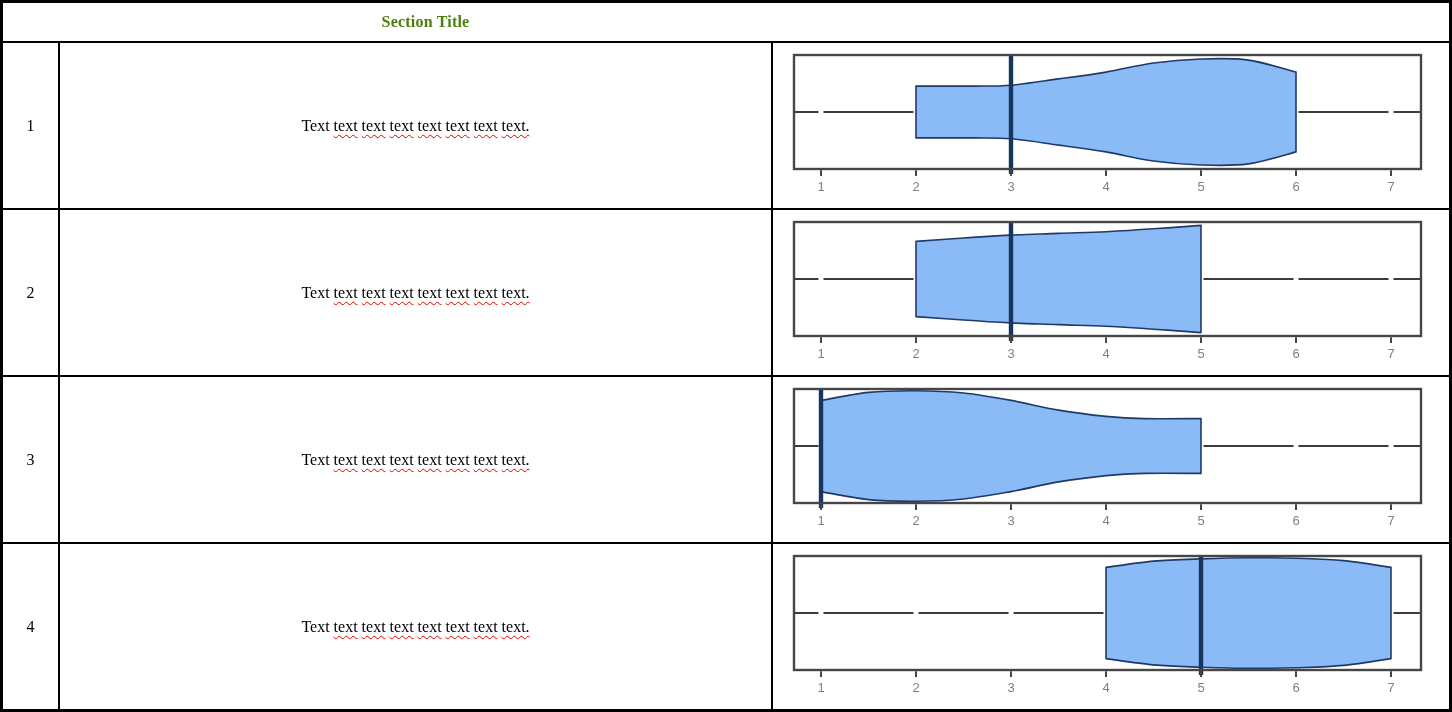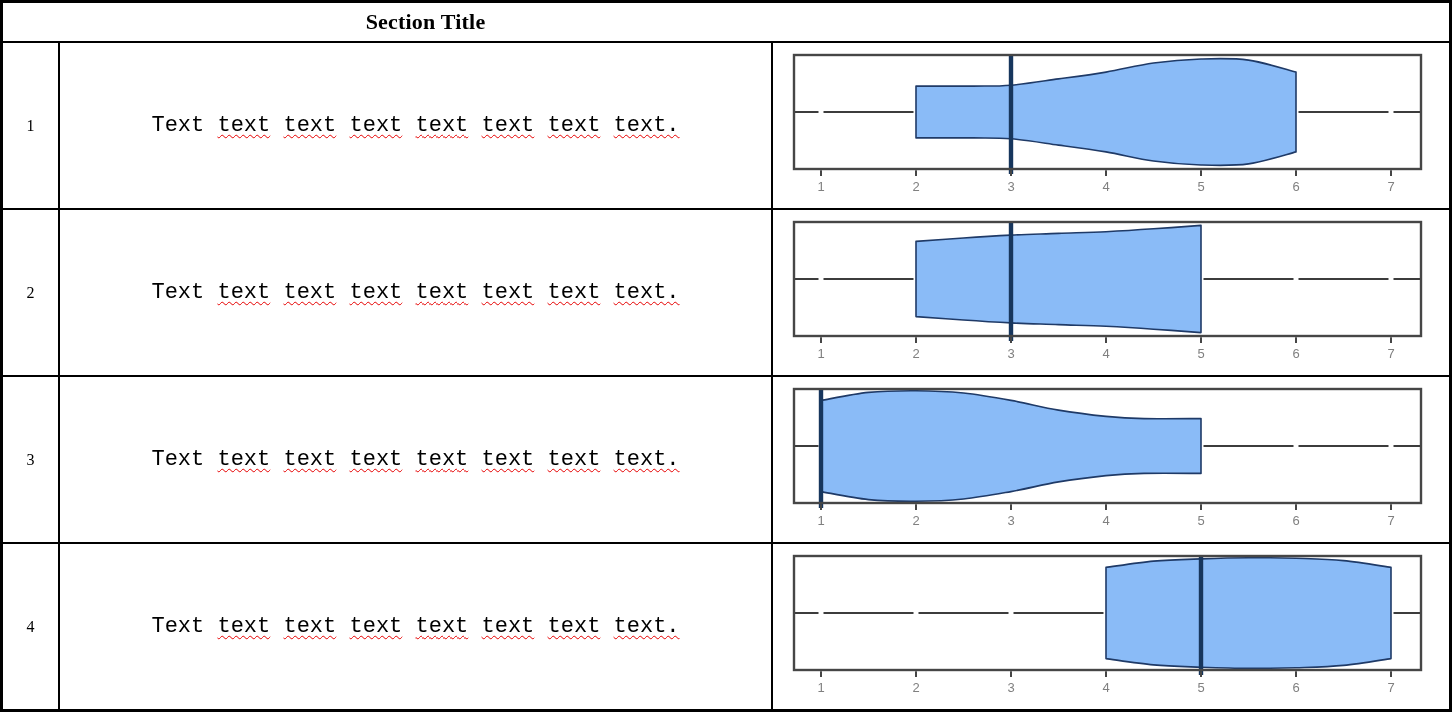--- a/index.html
+++ b/index.html
@@ -15,21 +15,21 @@
 
   .header-row {
     height: 40px; flex: 0 0 40px;
     border-bottom: 2px solid #000;
     display: flex; align-items: center;
   }
   .title-wrap {
     width: 845px; text-align: center;
   }
   .section-title {
-    font-weight: bold; font-size: 22px; color: #000000;
+    font-weight: bold; font-size: 16px; color: #4d7c0f;
     letter-spacing: 0.2px;
   }
 
   .table-body { flex: 1 1 auto; display: flex; flex-direction: column; }
 
   .row {
     flex: 1 1 0; display: flex; border-bottom: 2px solid #000;
     background: #fff;
   }
   .row:last-child { border-bottom: none; }
@@ -38,21 +38,21 @@
     flex: 0 0 57px; width: 57px;
     border-right: 2px solid #000;
     display: flex; align-items: center; justify-content: center;
   }
 
   .cell-text {
     flex: 0 0 713px; width: 713px;
     border-right: 2px solid #000;
     display: flex; align-items: center; justify-content: center;
   }
-  .sentence { font-size: 22px; color: #000; text-align: left; font-family: Liberation Mono, monospace; }
+  .sentence { font-size: 16px; color: #000; text-align: left; }
   .squiggle {
     text-decoration-line: underline;
     text-decoration-style: wavy;
     text-decoration-thickness: 1px;
     text-underline-offset: 3px;
   }
 
   .cell-chart {
     flex: 1 1 auto;
     display: flex; align-items: center; justify-content: flex-start;

